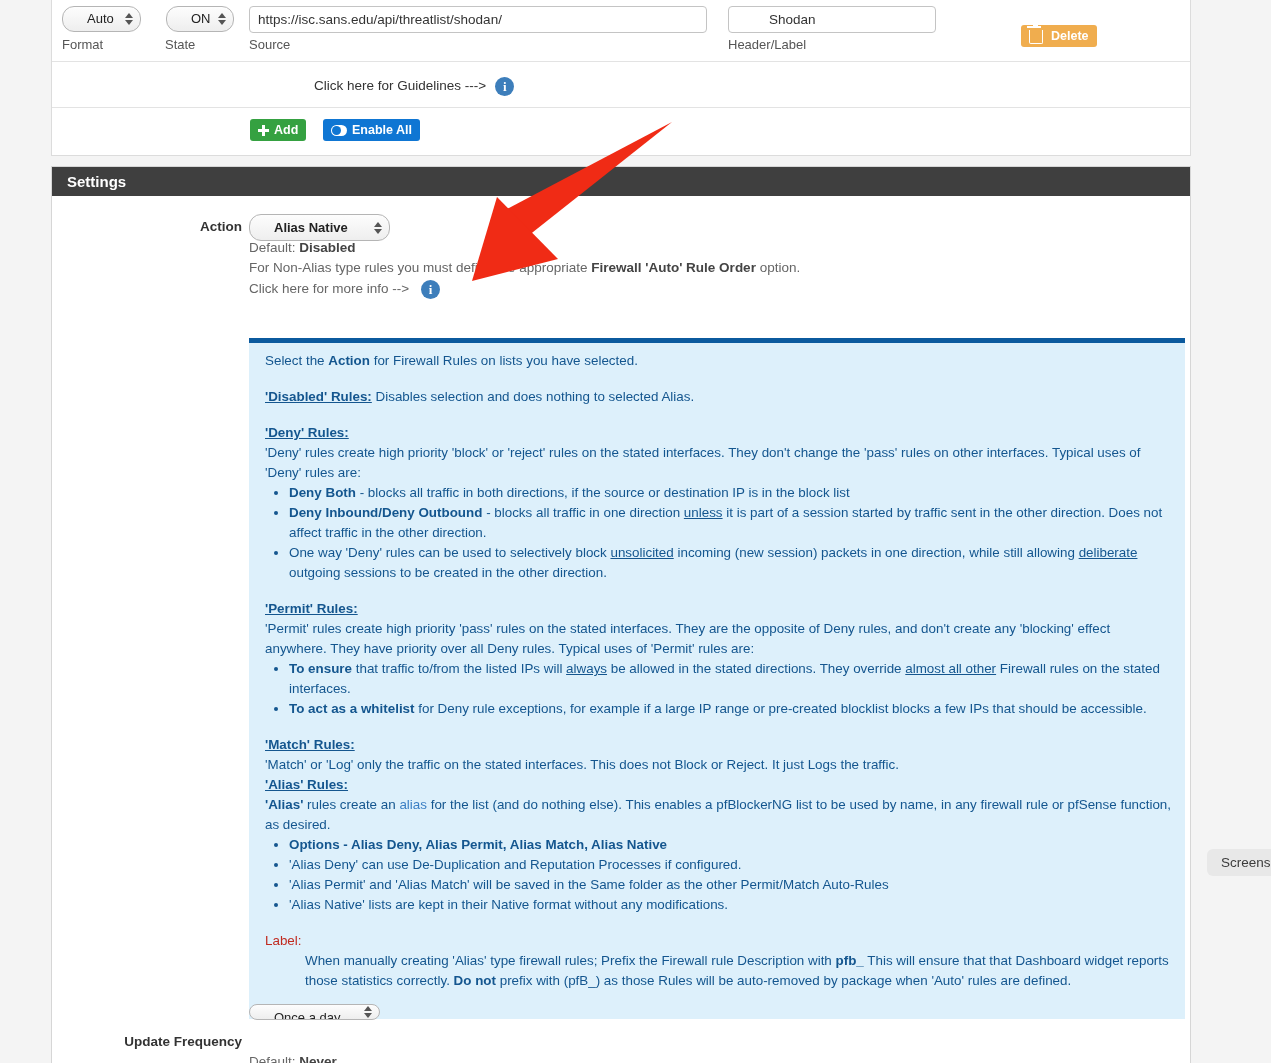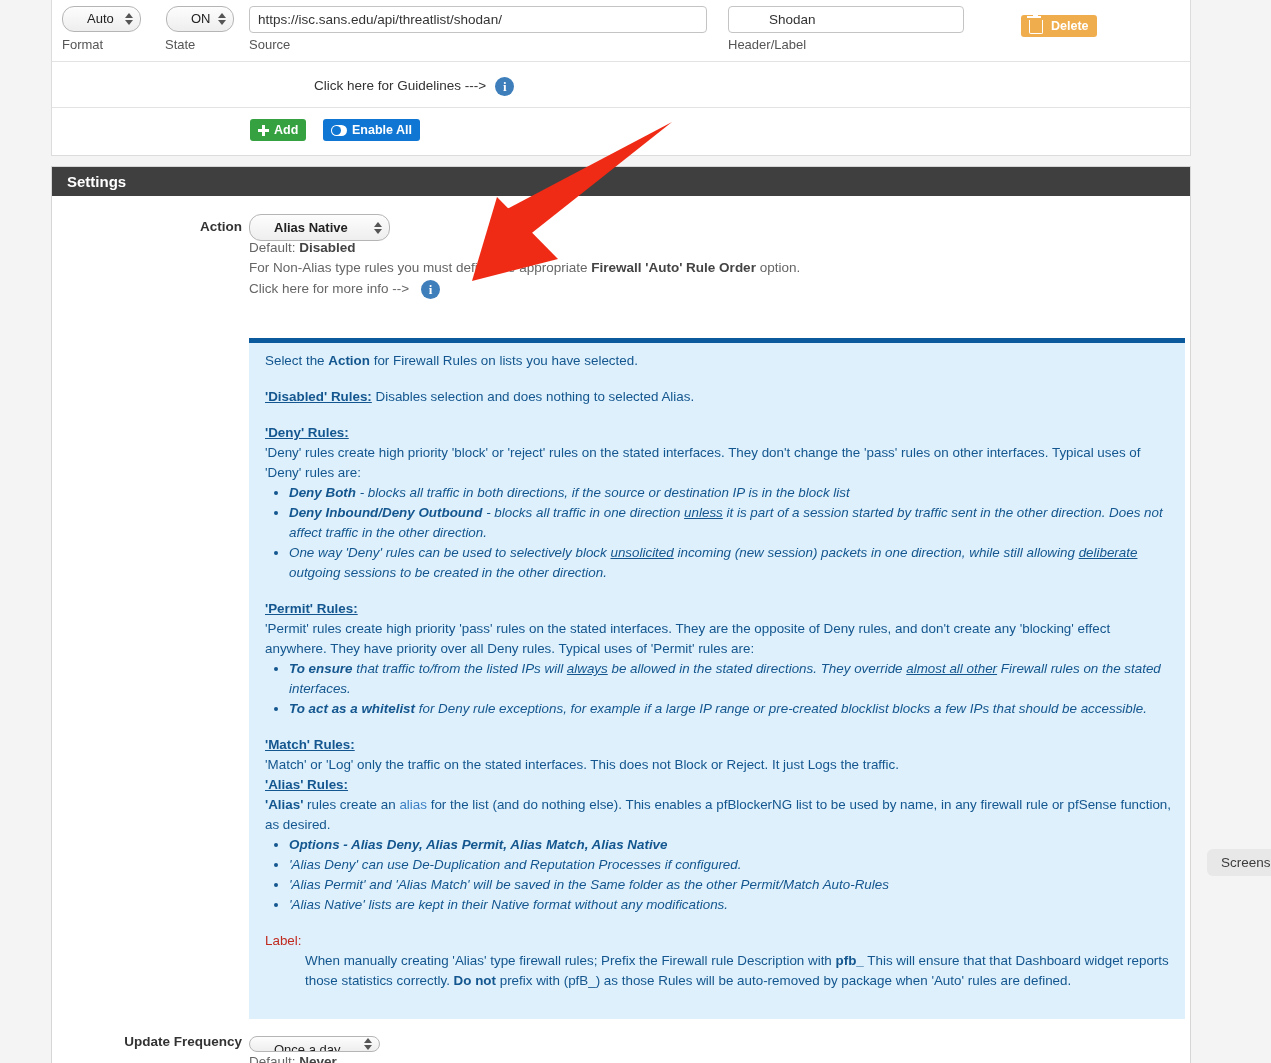--- a/index.html
+++ b/index.html
@@ -277,21 +277,20 @@
     color: #14568f;
     font-size: 13.4px;
     line-height: 20px;
   }
   #info-box p { margin: 0 0 16px 16px; }
   #info-box p.tight { margin-bottom: 0; }
   #info-box ul {
     margin: 0 0 16px 0;
     padding-left: 40px;
     list-style-type: disc;
-    font-style: italic;
   }
   #info-box li { margin: 0; }
   #info-box b { font-weight: bold; }
   #info-box u { text-decoration: underline; }
   .hdr-link {
     font-weight: bold;
     text-decoration: underline;
   }
   .note-red { color: #c02b20; }
   .note-body {
@@ -344,26 +343,26 @@
         <span>ON</span>
         <span class="arrows"></span>
       </div>
       <div class="field-label" style="left:113px; top:38px;">State</div>
 
       <div class="text-input" style="left:197px; top:7px; width:458px;">
         <span>https://isc.sans.edu/api/threatlist/shodan/</span>
       </div>
       <div class="field-label" style="left:197px; top:38px;">Source</div>
 
-      <div class="text-input" style="left:676px; top:7px; width:236px;padding-left:40px;">
+      <div class="text-input" style="left:676px; top:7px; width:208px;padding-left:40px;">
         <span>Shodan</span>
       </div>
       <div class="field-label" style="left:676px; top:38px;">Header/Label</div>
 
-      <div class="btn btn-delete" style="left:969px; top:16px;gap:8px;">
+      <div class="btn btn-delete" style="left:969px; top:26px;gap:8px;">
         <span class="icon-trash"></span>
         <span>Delete</span>
       </div>
     </div>
 
     <div class="form-row" id="row-guidelines">
       <div class="guidelines-text">
         <span>Click here for Guidelines ---&gt;</span><span class="icon-info">i</span>
       </div>
     </div>
@@ -468,21 +467,21 @@
         <p class="tight" style="margin-bottom:0;">
           <span class="note-red">Label:</span>
         </p>
         <p class="note-body">
           <span>When manually creating 'Alias' type firewall rules; Prefix the Firewall rule Description with </span><b>pfb_</b><span> This will ensure that that Dashboard widget reports those statistics correctly. </span><b>Do not</b><span> prefix with (pfB_) as those Rules will be auto-removed by package when 'Auto' rules are defined.</span>
         </p>
       </div>
 
       <div class="sect-label" style="left:0px; top:838px; width:190px;">Update Frequency</div>
 
-      <div class="select-ctl" style="left:197px; top:808px; width:131px; height:16px; line-height:25px;margin-top:32px;">
+      <div class="select-ctl" style="left:197px; top:808px; width:131px; height:16px; line-height:25px;">
         <span>Once a day</span>
         <span class="arrows"></span>
       </div>
 
       <div class="helper" style="left:197px; top:858px;">
         <span>Default: </span><b>Never</b>
       </div>
 
     </div>
   </div>

